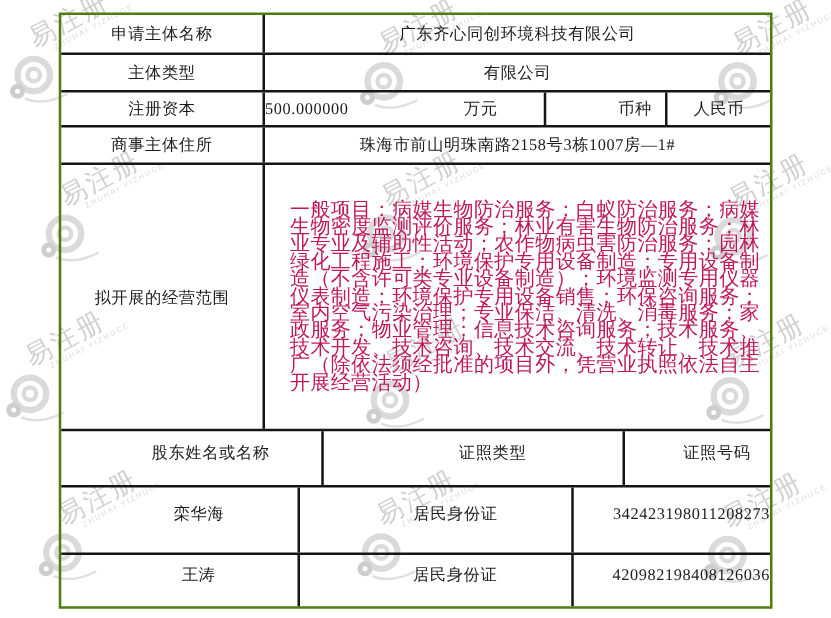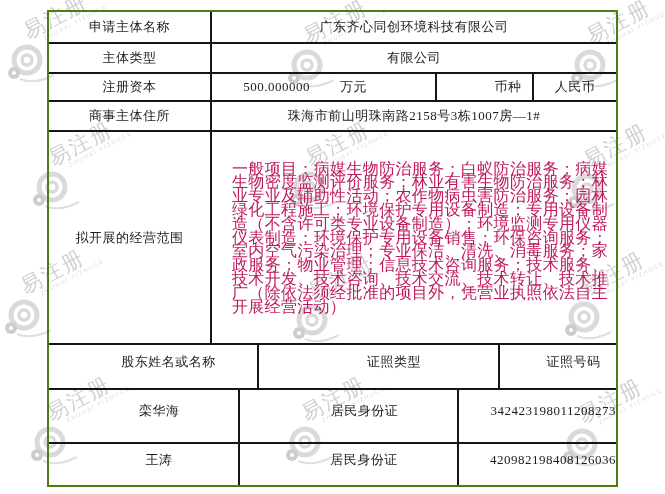--- a/index.html
+++ b/index.html
@@ -31,21 +31,21 @@
     border-right:2px solid #151515;box-sizing:border-box;
     display:flex;align-items:center;justify-content:center;
     font-size:13px;letter-spacing:.5px;
   }
   .cell:last-child{border-right:none;}
   .r1{height:32px;} .r2{height:30px;} .r3{height:28px;} .r4{height:30px;}
   .r5{height:213px;} .r6{height:45px;} .r7{height:54px;}
   .labcol{width:163px;}
   .grow{flex:1;}
   
-  .cap-val-cell{width:225px;justify-content:center;gap:30px;padding-right:37px;}
+  .cap-val-cell{width:225px;justify-content:space-between;gap:30px;padding-right:37px;}
   .cap-cur-label{width:50px;margin-left:47px;}
   
   .scope-cell{align-items:center;}
   .scope-text{
     width:100%;box-sizing:border-box;padding:0 8px 0 20px;
     font-size:16px;line-height:13.8px;text-align:justify;
     color:#be185d;letter-spacing:.3px;
   }
   
   .sh-lab{width:179px;}

